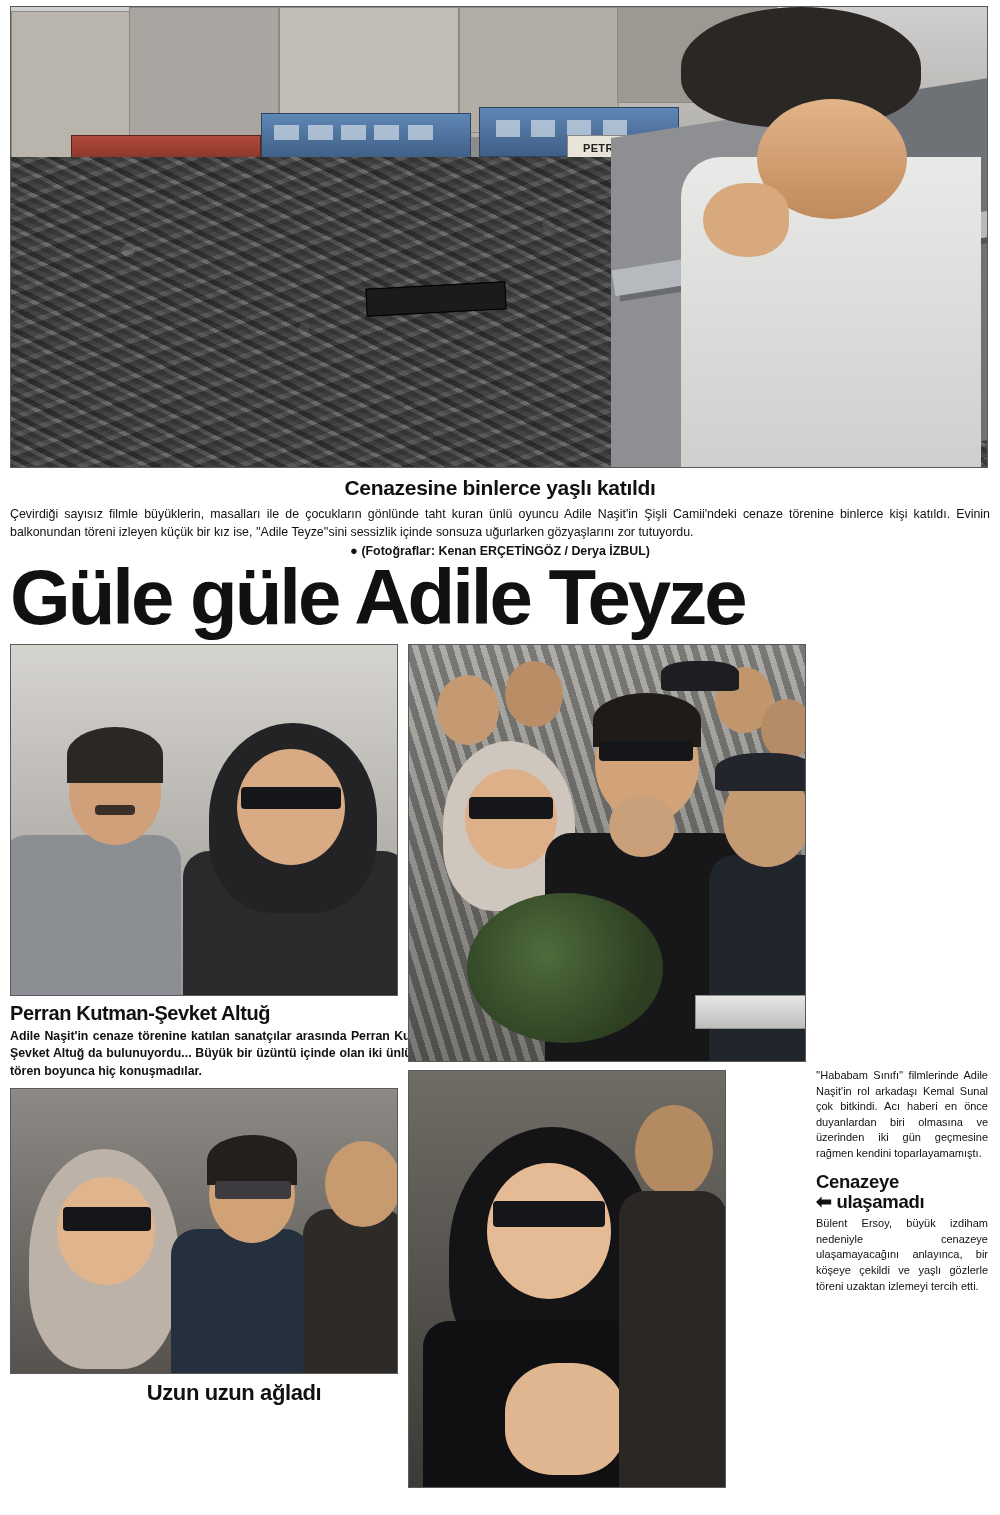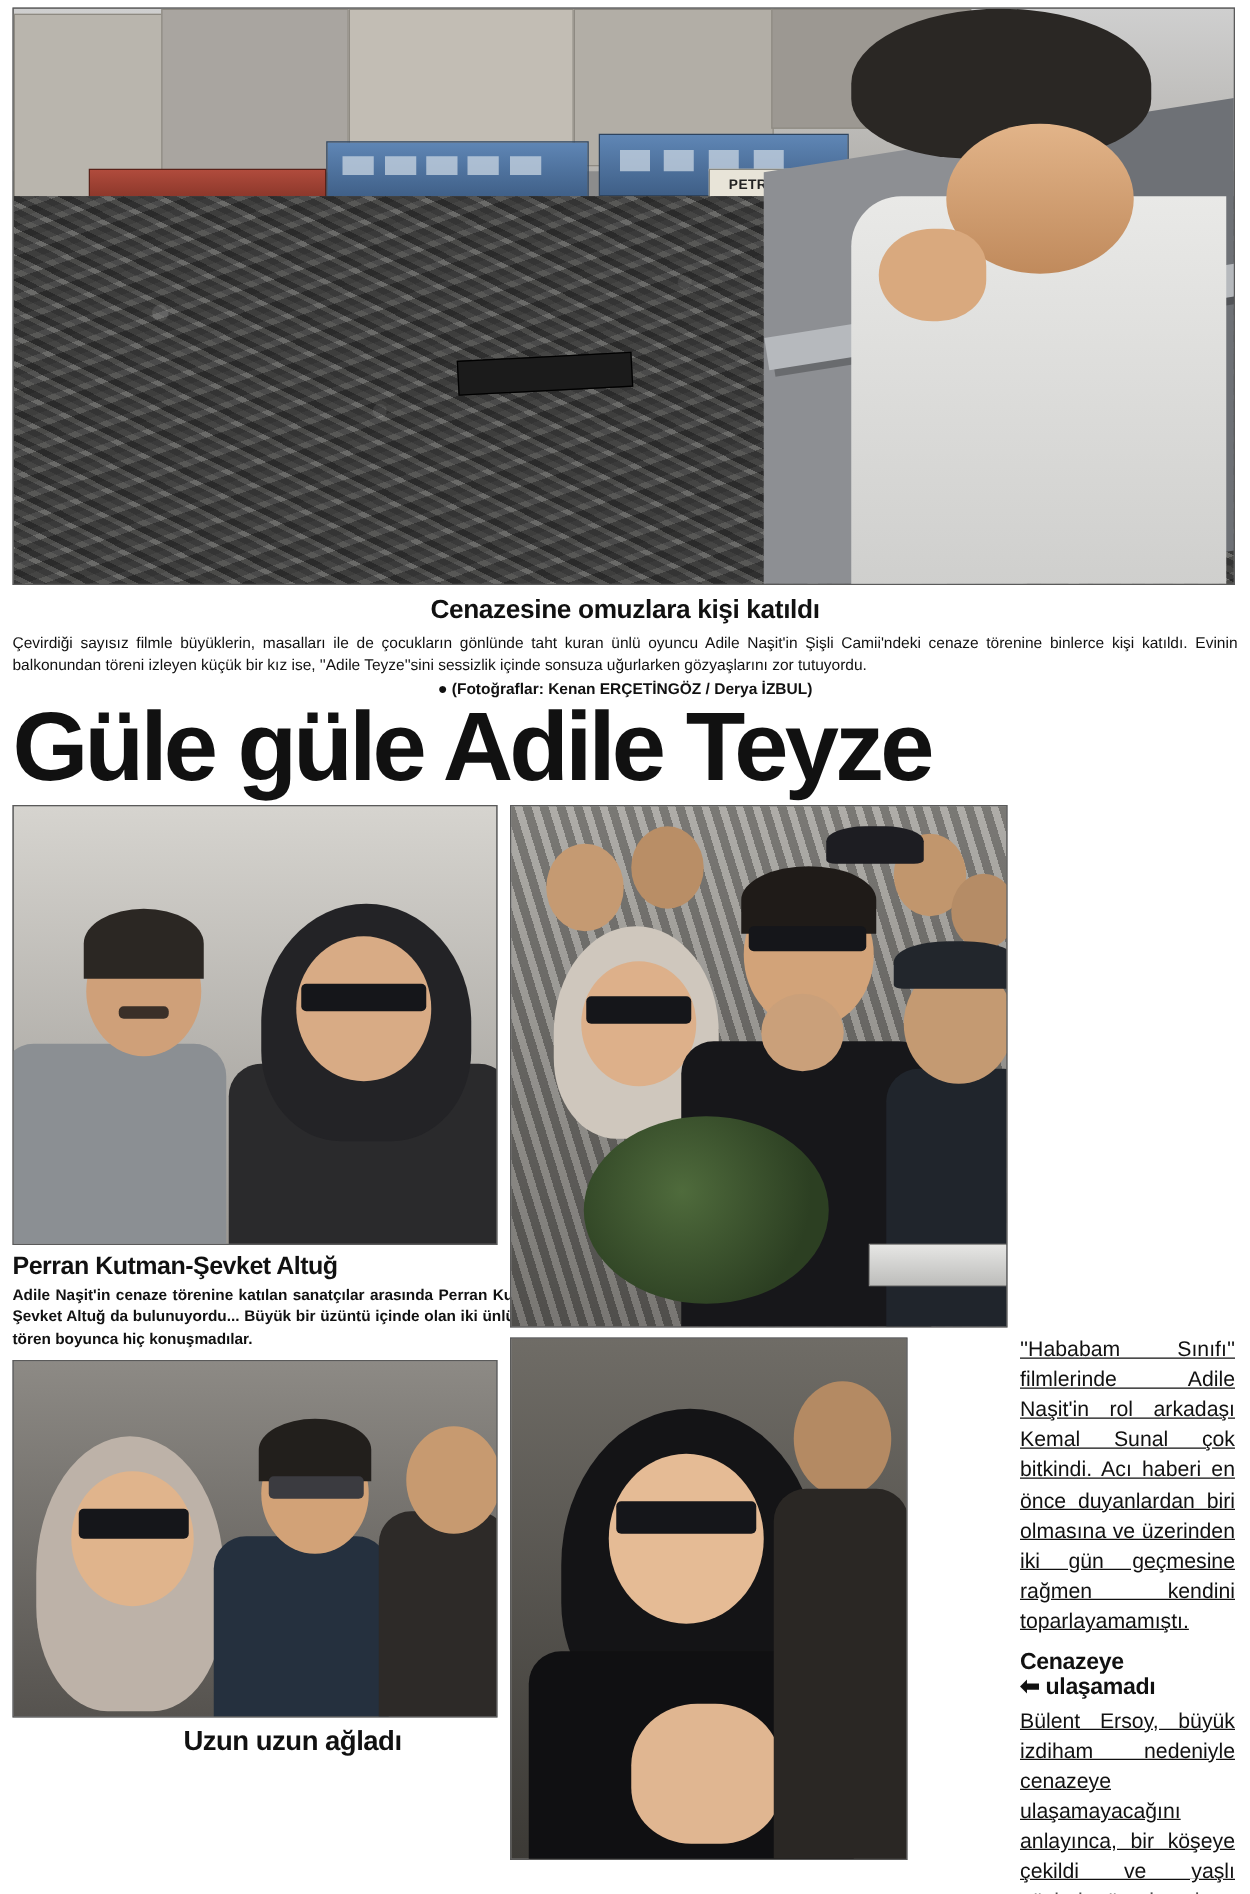--- a/index.html
+++ b/index.html
@@ -138,21 +138,21 @@
   .cap-title.center { text-align:center; font-size:22px; }
   .cap-body {
     font-size:12.3px; line-height:1.42; text-align:justify;font-weight:bold;
   }
 
   .r-title {
     font-size:18.5px; font-weight:bold; line-height:1.08;
     letter-spacing:-.3px; margin:0 0 4px 0;
   }
   .r-title .arrow { font-size:19px; }
-  .r-body { font-size:17px; line-height:1.42; text-align:justify;text-decoration:underline; }
+  .r-body { font-size:11px; line-height:1.42; text-align:justify; }
   .r-gap { height:10px; }
   .head { position:absolute; border-radius:50%; }
   .coat { position:absolute; border-radius:26px 26px 0 0; }
   .scarf { position:absolute; border-radius:50% 50% 38% 38%; }
   .glasses {
     position:absolute; height:13px; border-radius:4px;
     background:#15161a;
   }
   .wreath {
     position:absolute; border-radius:50%;
@@ -206,21 +206,21 @@
 
     <div class="rail"></div>
     <div class="rail-bar"></div>
 
     <div class="girl-body"></div>
     <div class="girl-hat"></div>
     <div class="girl-face"></div>
     <div class="girl-hand"></div>
   </div>
 
-  <div class="kicker">Cenazesine omuzlara kişi katıldı</div>
+  <div class="kicker">Cenazesine binlerce yaşlı katıldı</div>
   <div class="lede">Çevirdiği sayısız filmle büyüklerin, masalları ile de çocukların gönlünde taht kuran ünlü oyuncu Adile Naşit'in Şişli Camii'ndeki cenaze törenine binlerce kişi katıldı. Evinin balkonundan töreni izleyen küçük bir kız ise, ''Adile Teyze''sini sessizlik içinde sonsuza uğurlarken gözyaşlarını zor tutuyordu.</div>
   <div class="credit">
     <span class="dot">●</span>
     <span>(Fotoğraflar: Kenan ERÇETİNGÖZ / Derya İZBUL)</span>
   </div>
 
   <div class="bigtitle">Güle güle Adile Teyze</div>
 
   <div class="grid">
 

